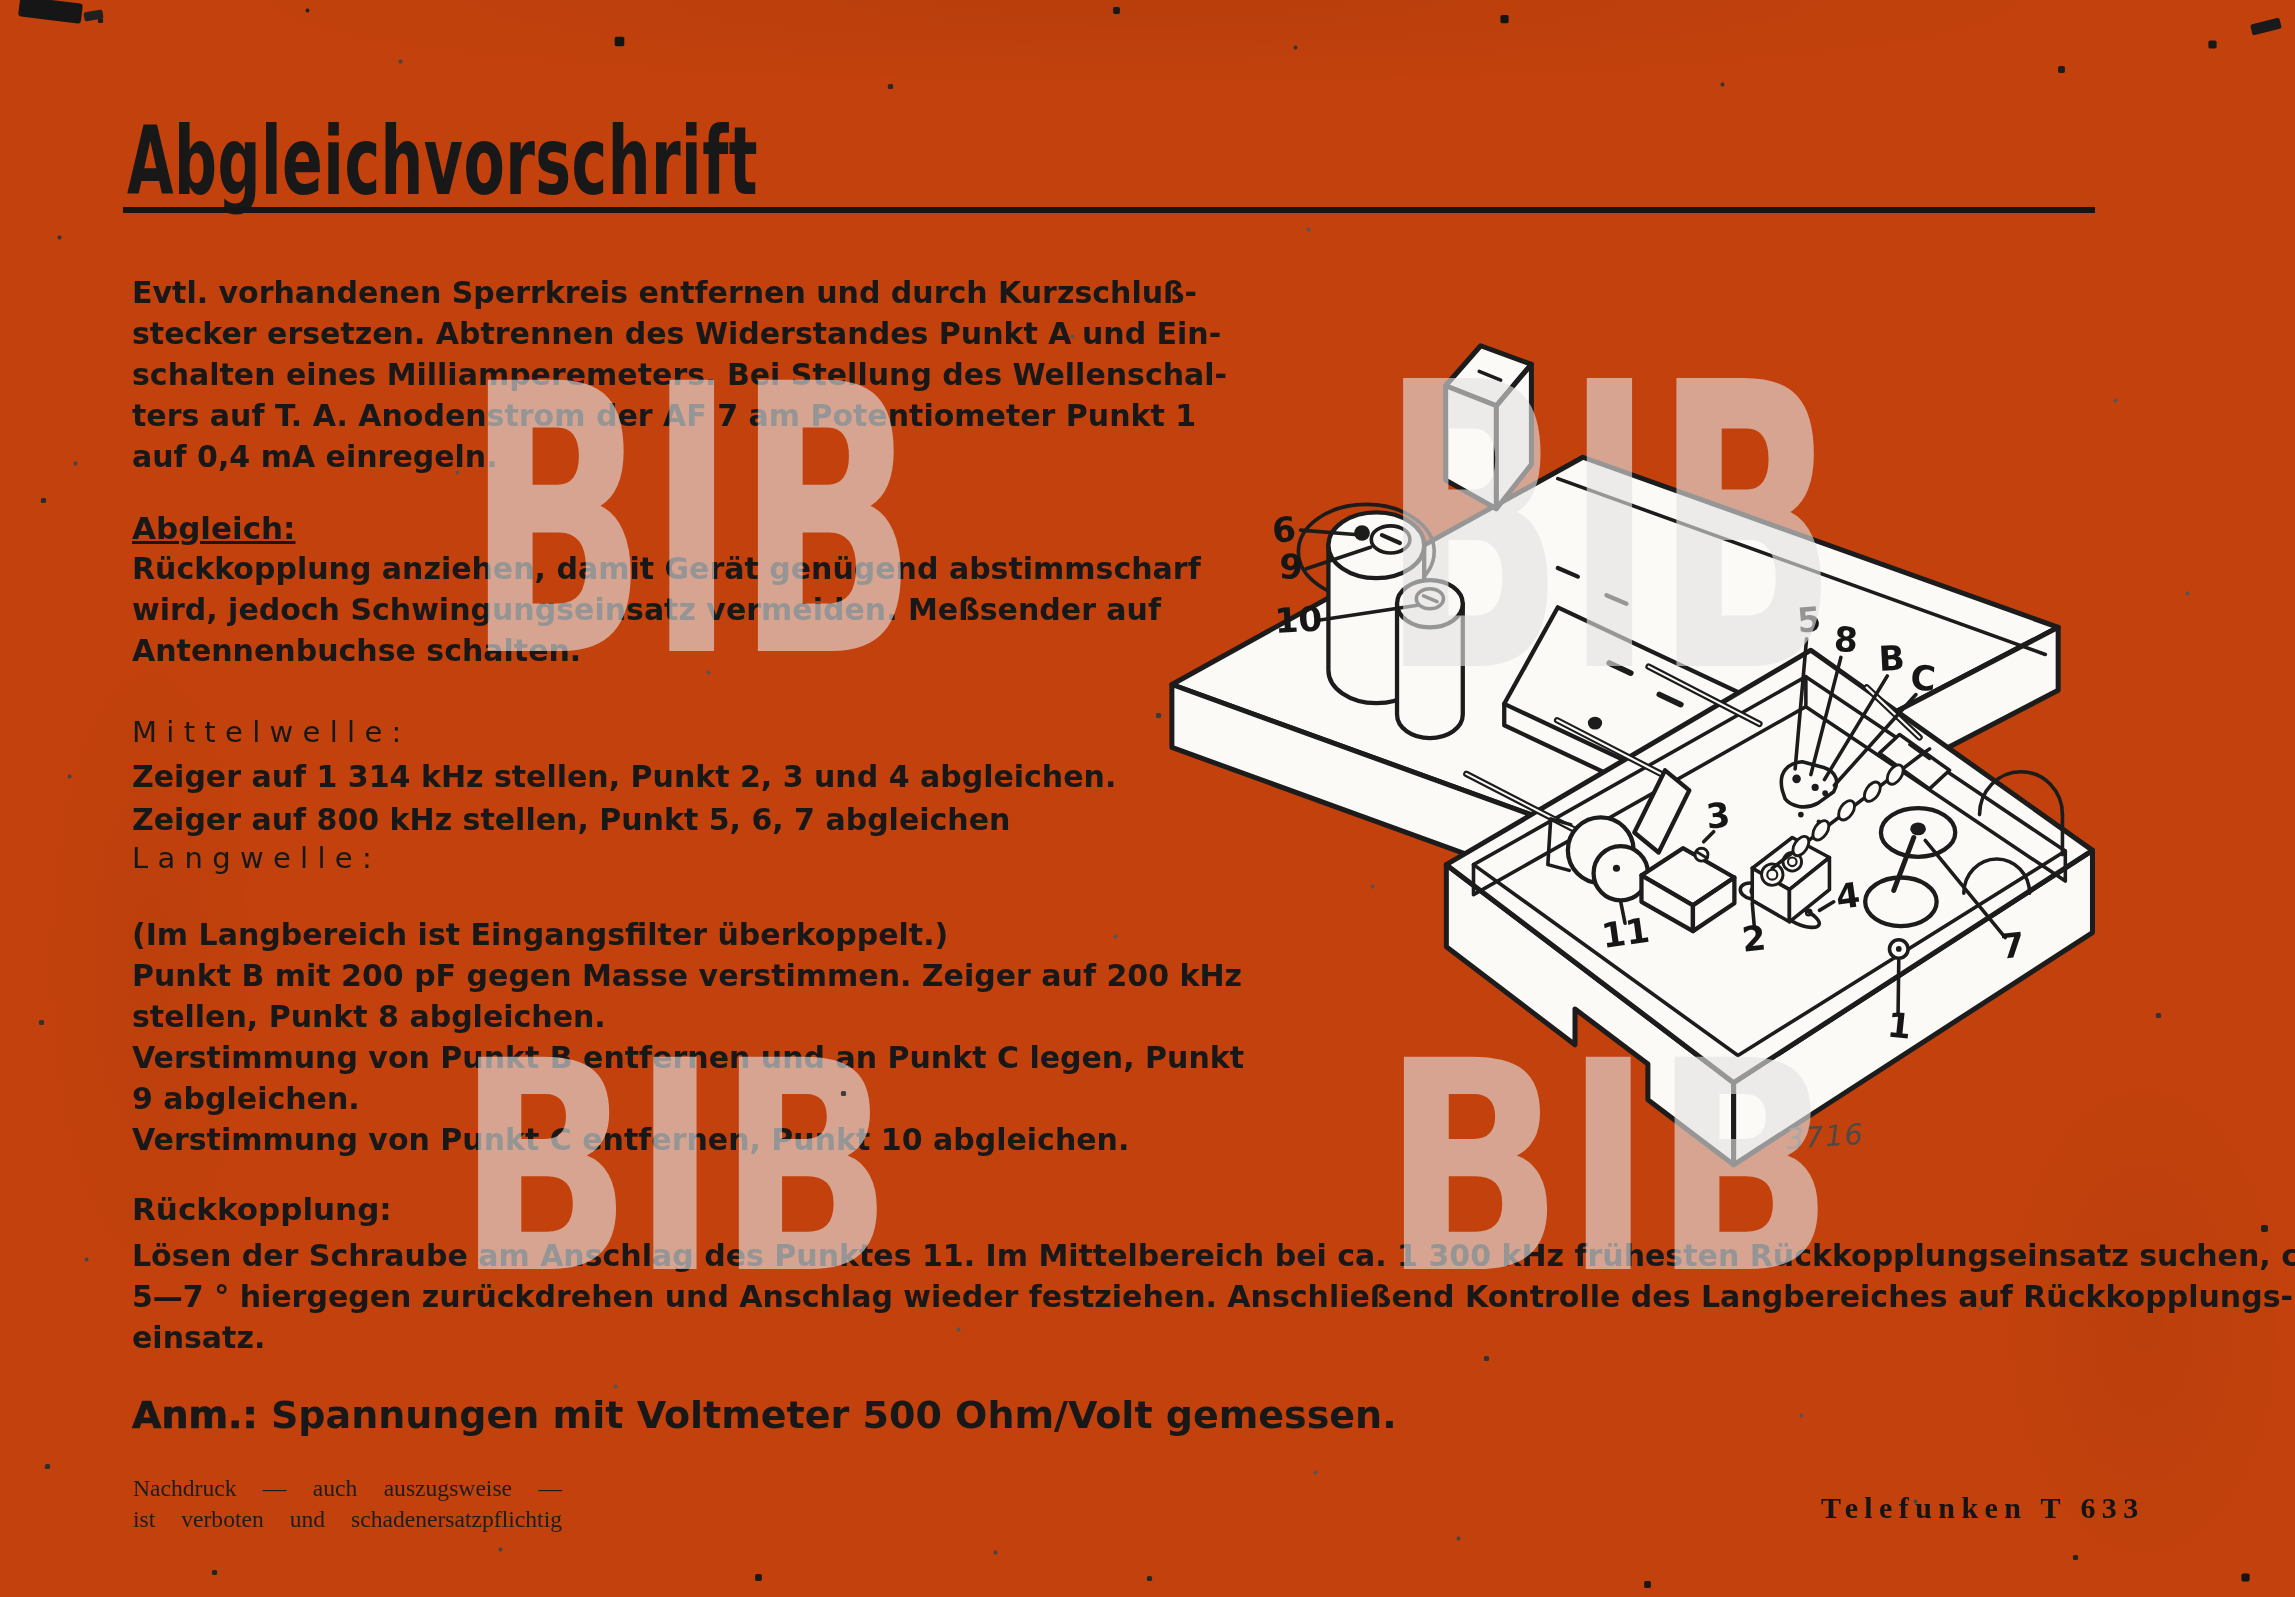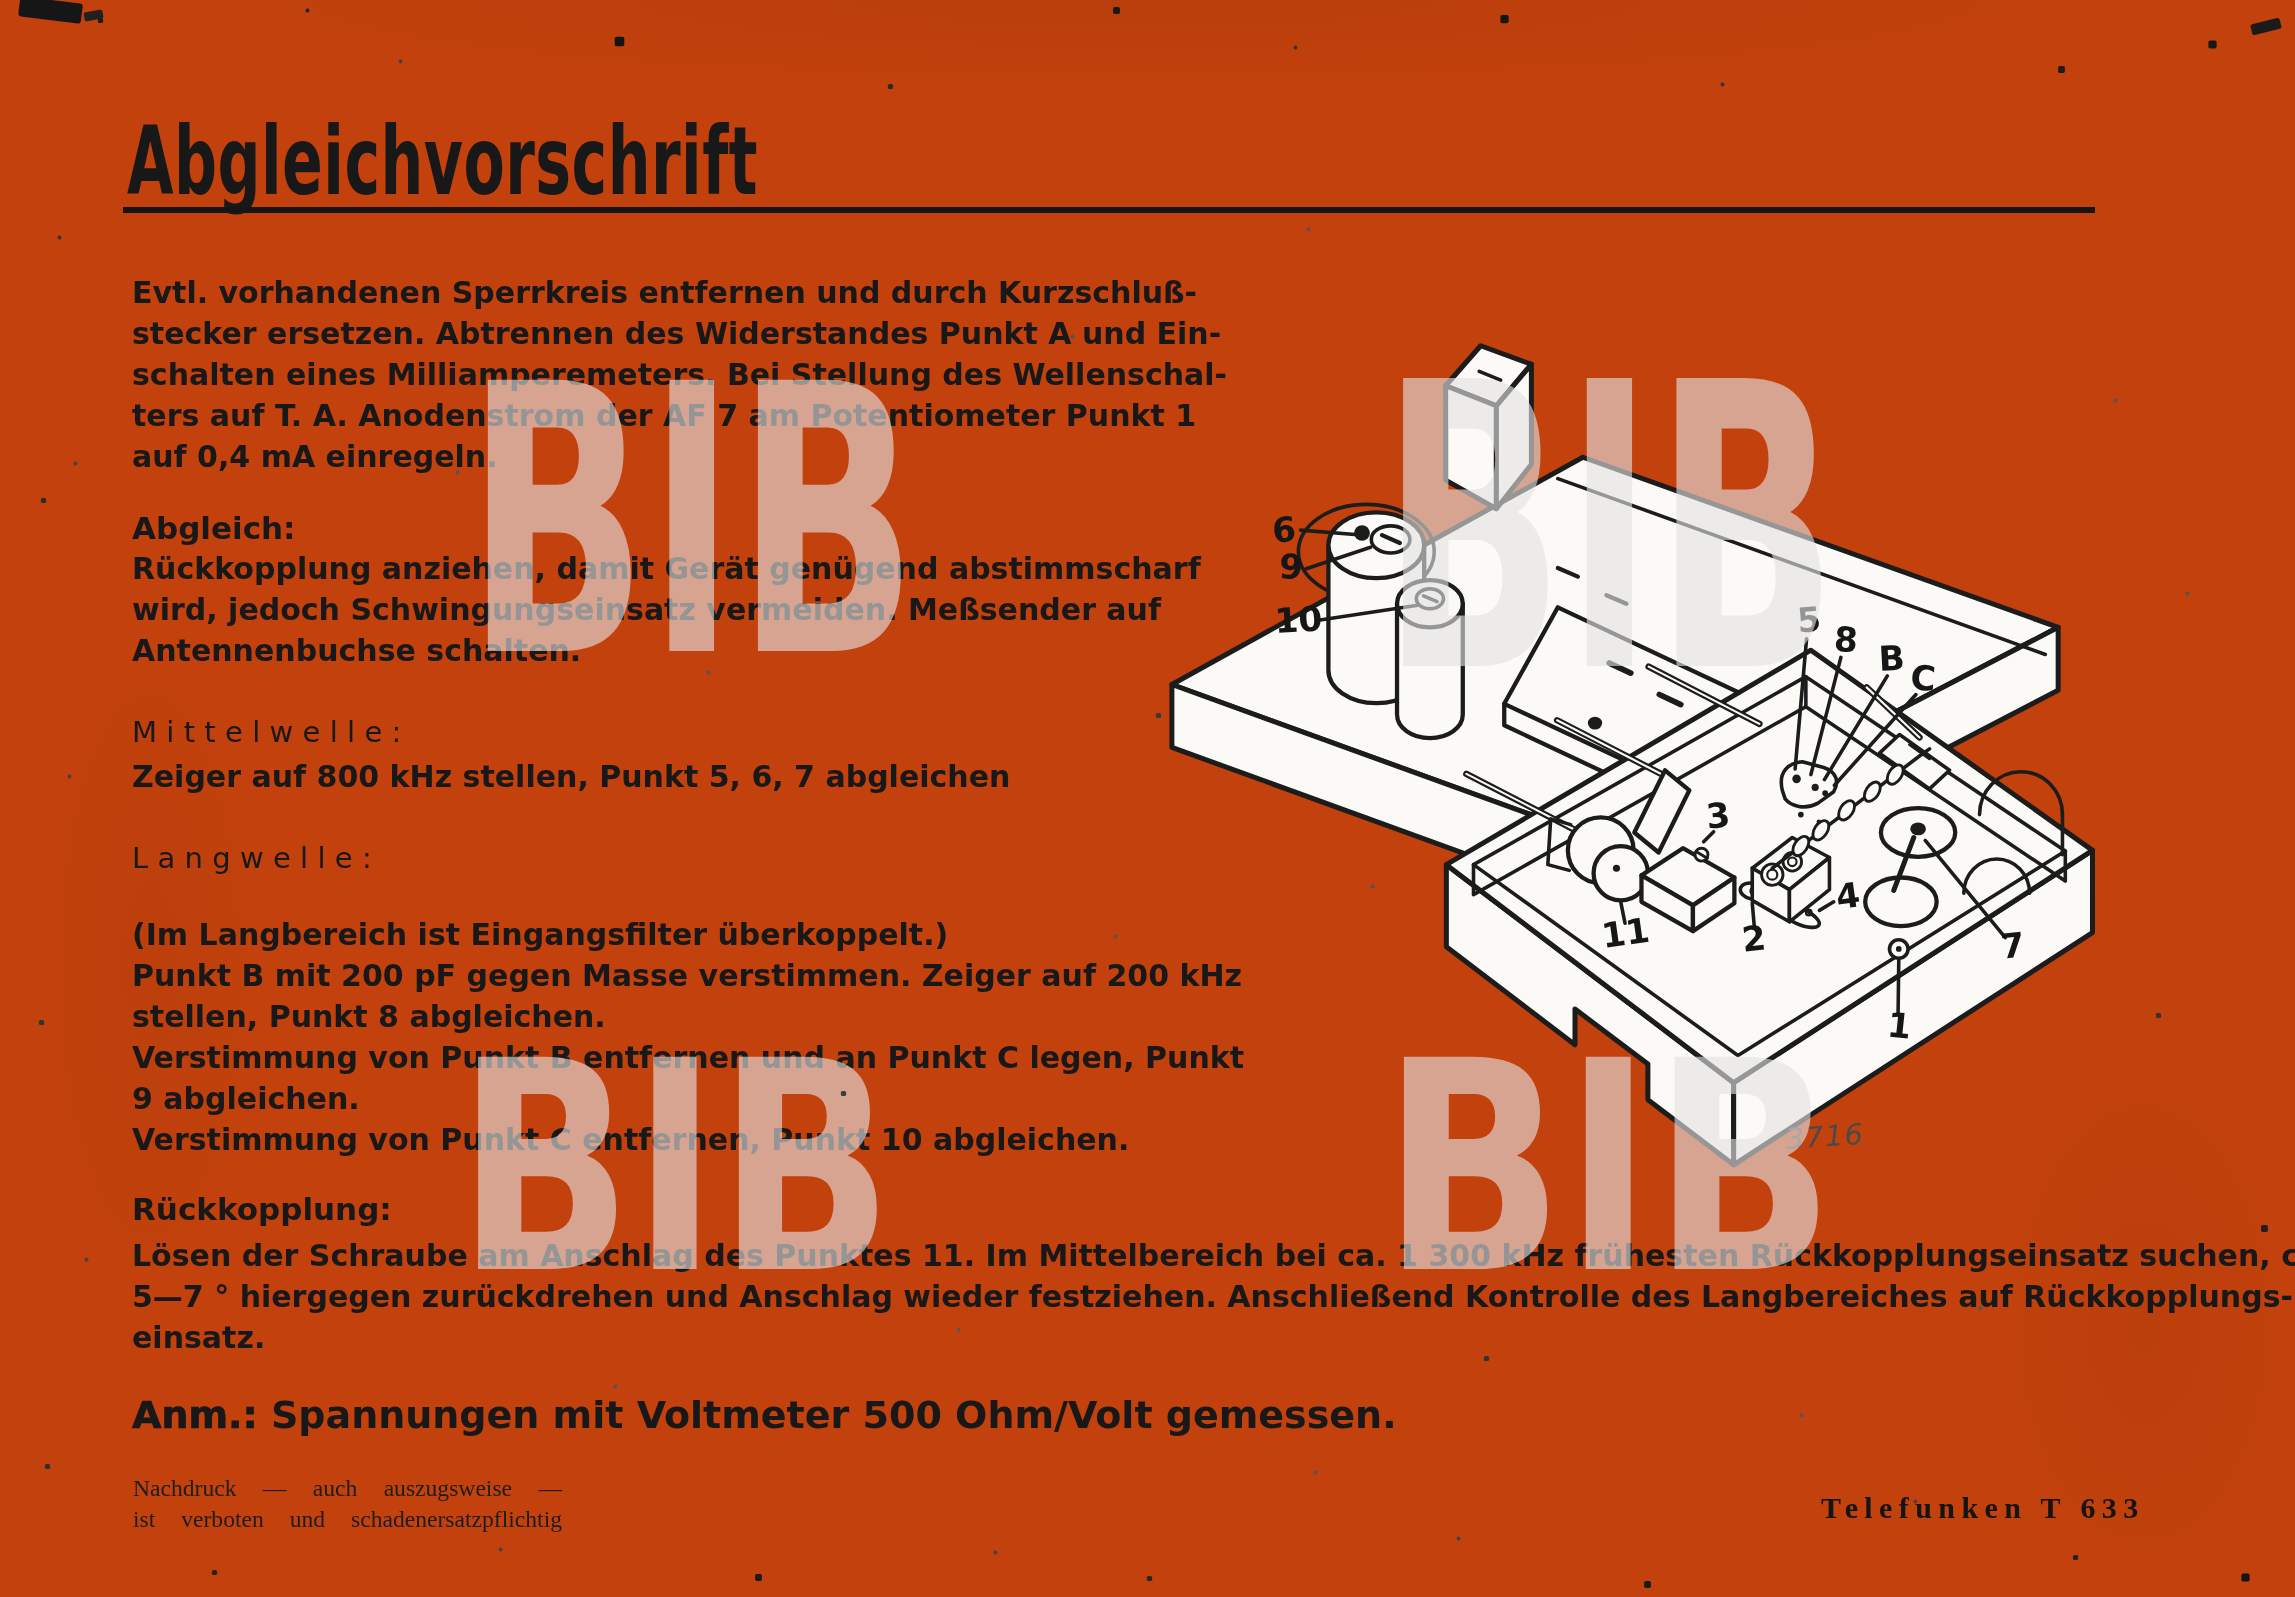--- a/index.html
+++ b/index.html
@@ -79,29 +79,30 @@
     <div class="title-rule"></div>
 
     <div class="col" style="top:275px;">
       <div class="bline">Evtl. vorhandenen Sperrkreis entfernen und durch Kurzschluß-</div>
       <div class="bline">stecker ersetzen. Abtrennen des Widerstandes Punkt A und Ein-</div>
       <div class="bline">schalten eines Milliamperemeters. Bei Stellung des Wellenschal-</div>
       <div class="bline">ters auf T. A. Anodenstrom der AF 7 am Potentiometer Punkt 1</div>
       <div class="bline nj">auf 0,4 mA einregeln.</div>
     </div>
 
-    <div class="head" style="top:510px;">Abgleich:</div>
+    <div class="head" style="top:510px;text-decoration:underline;">Abgleich:</div>
     <div class="col" style="top:551px;">
       <div class="bline">Rückkopplung anziehen, damit Gerät genügend abstimmscharf</div>
       <div class="bline">wird, jedoch Schwingungseinsatz vermeiden. Meßsender auf</div>
       <div class="bline nj">Antennenbuchse schalten.</div>
     </div>
 
     <div class="head-spaced" style="top:715px;">Mittelwelle:</div>
     <div class="col" style="top:759px;">
+      <div class="bline nj" style="height:43px;">Zeiger auf 1 314 kHz stellen, Punkt 2, 3 und 4 abgleichen.</div>
       <div class="bline nj">Zeiger auf 800 kHz stellen, Punkt 5, 6, 7 abgleichen</div>
     </div>
 
     <div class="head-spaced" style="top:841px;">Langwelle:</div>
     <div class="col" style="top:917px;">
       <div class="bline nj">(Im Langbereich ist Eingangsfilter überkoppelt.)</div>
       <div class="bline">Punkt B mit 200 pF gegen Masse verstimmen. Zeiger auf 200 kHz</div>
       <div class="bline nj">stellen, Punkt 8 abgleichen.</div>
       <div class="bline">Verstimmung von Punkt B entfernen und an Punkt C legen, Punkt</div>
       <div class="bline nj">9 abgleichen.</div>

